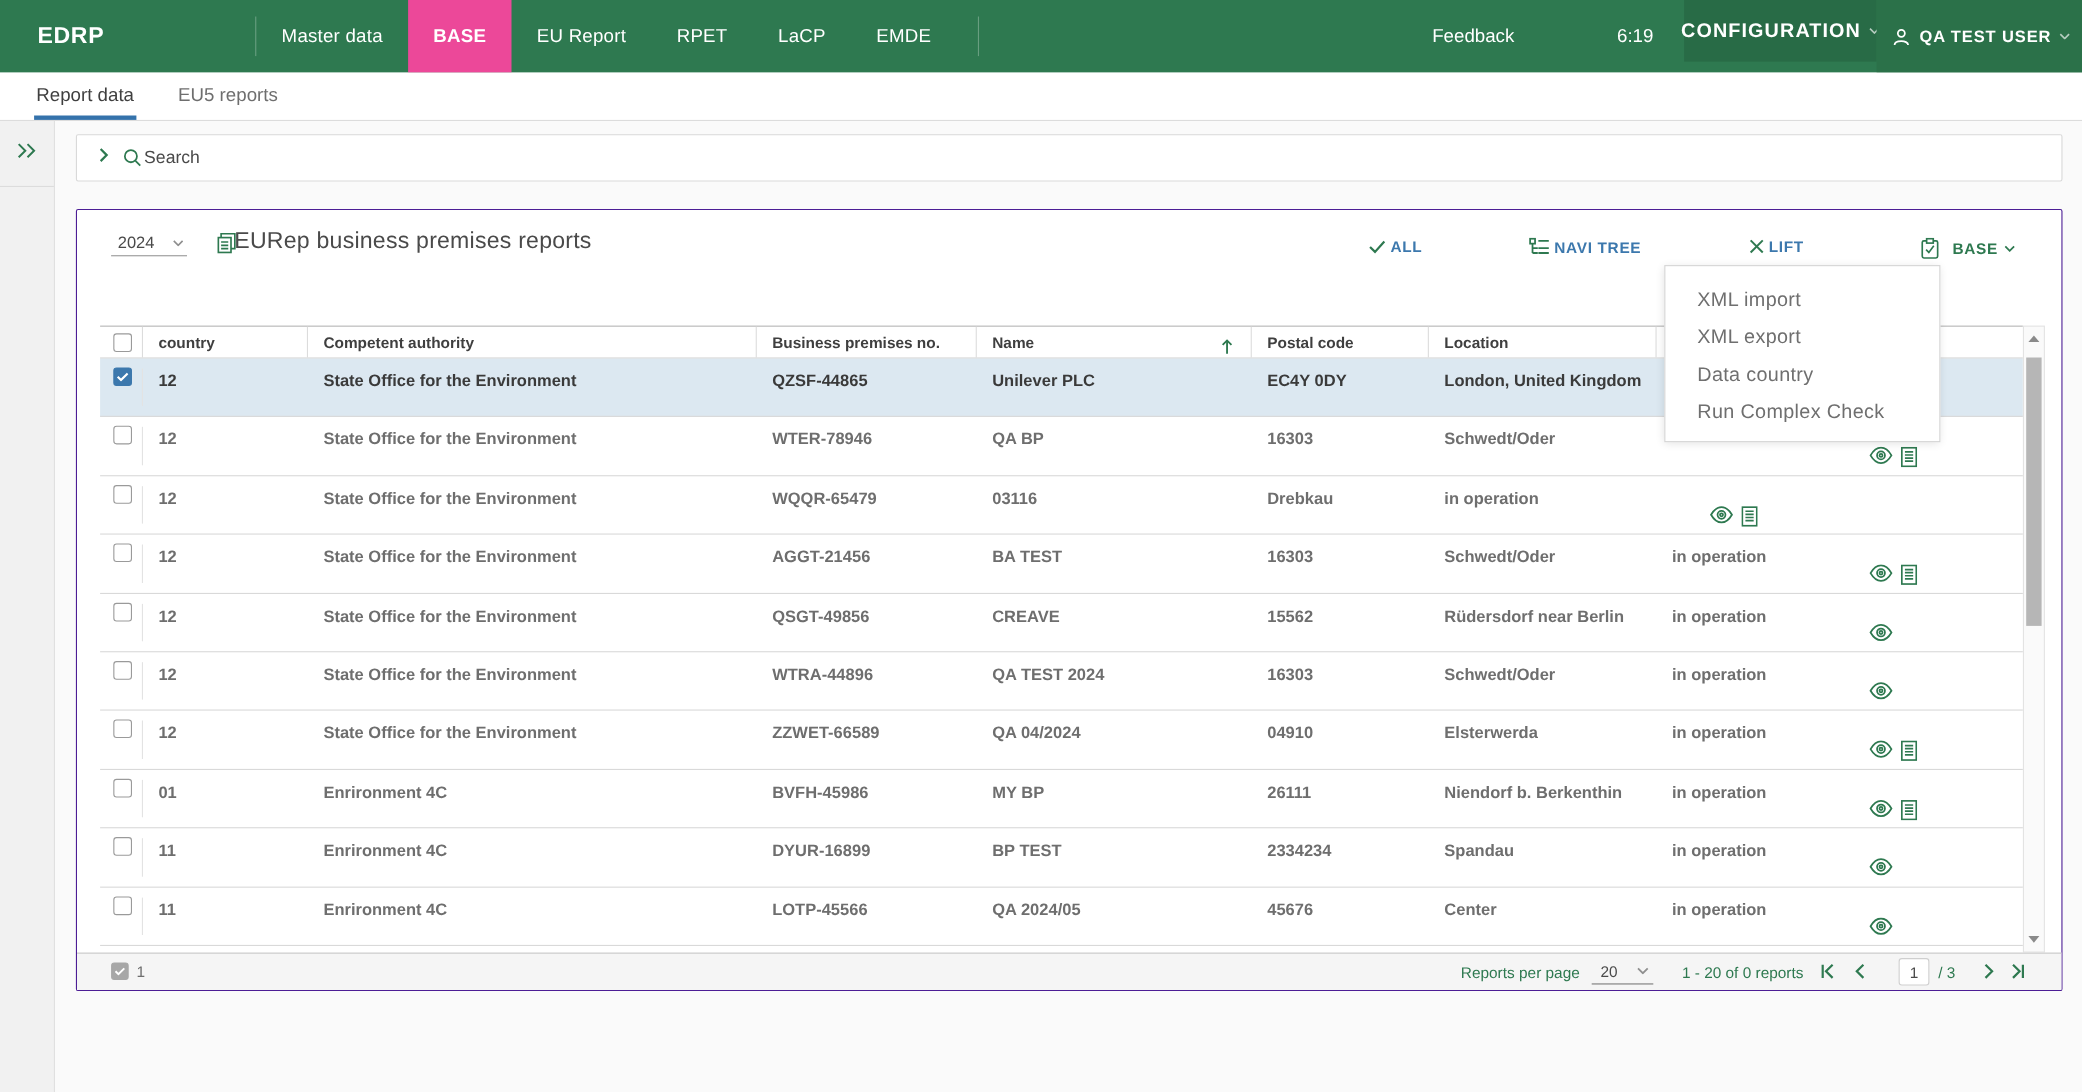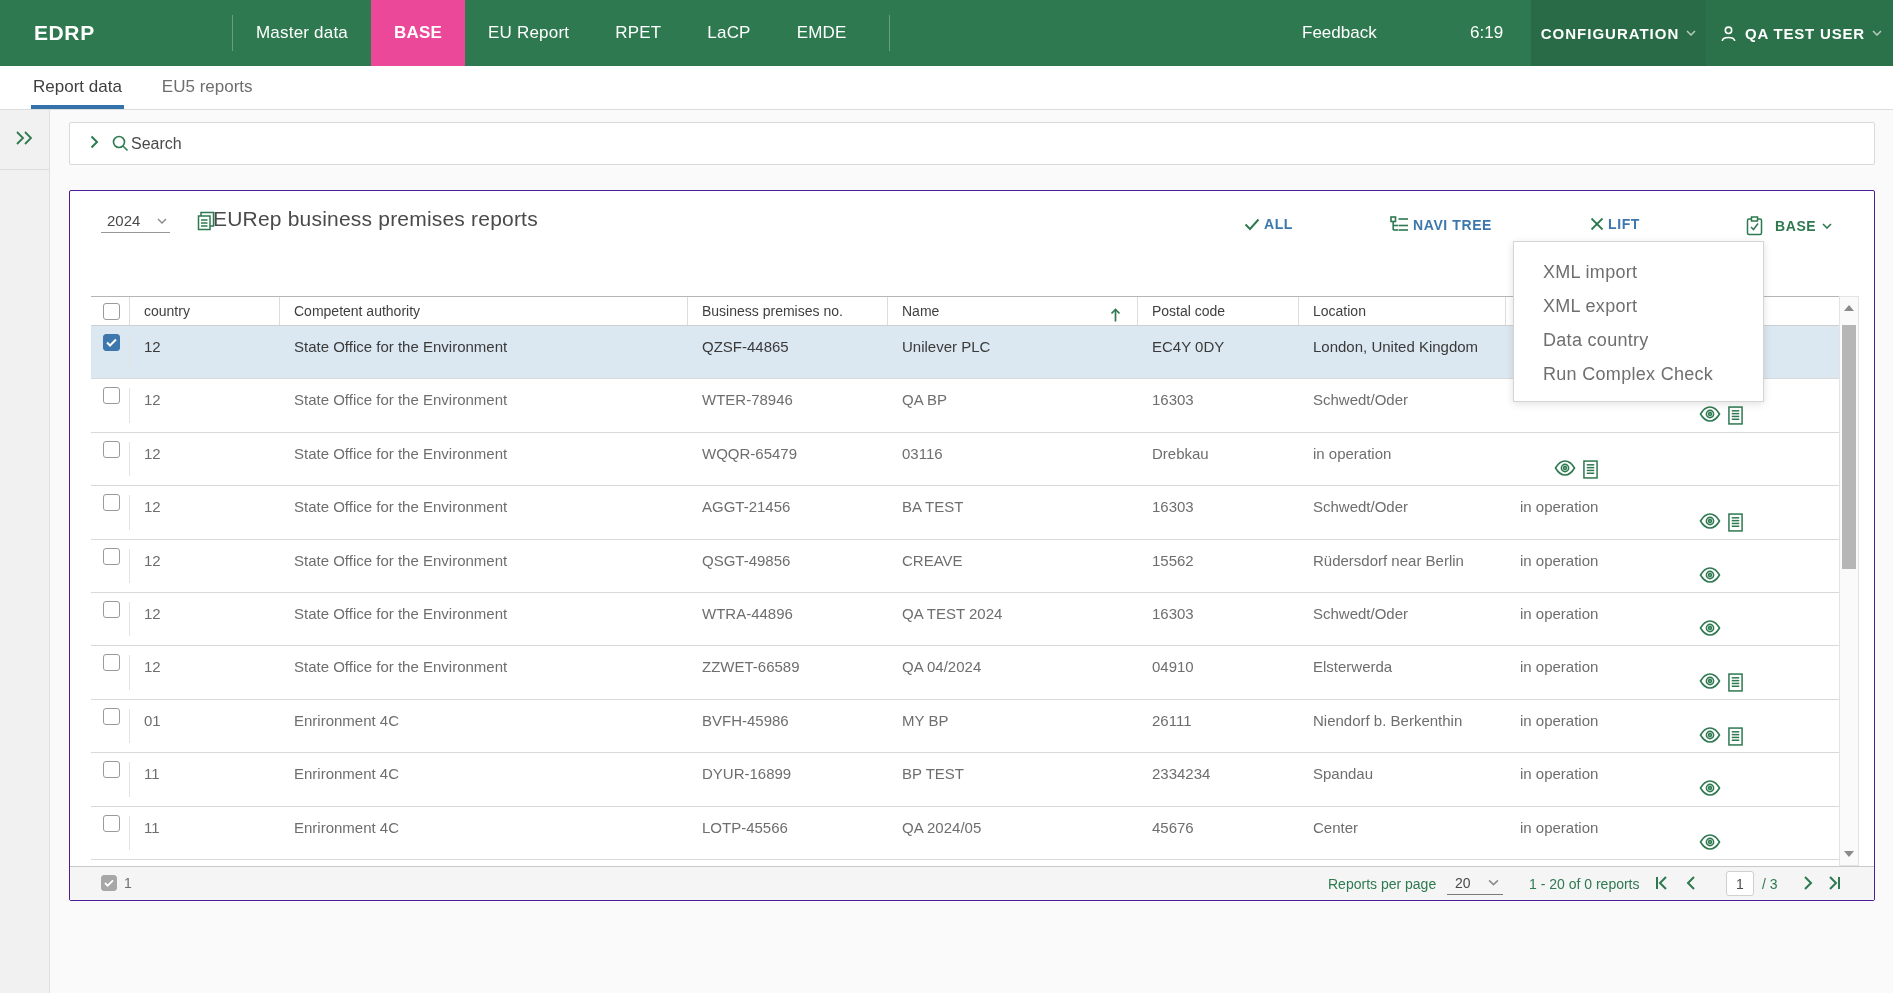--- a/index.html
+++ b/index.html
@@ -6,21 +6,21 @@
   body{font-family:"Liberation Sans", sans-serif; background:#fafafa;}
   .page{position:relative;width:1893px;height:993px;overflow:hidden;background:#fafafa;}
   
   .app-header{position:absolute;left:0;top:0;width:1893px;height:66px;background:#2e7950;color:#fff;}
   .logo{position:absolute;left:34px;top:0;line-height:66px;font-size:21px;font-weight:600;letter-spacing:.6px;}
   .hdr-divider{position:absolute;top:15px;width:1px;height:36px;background:rgba(255,255,255,.28);}
   .main-nav{position:absolute;left:233px;top:0;height:66px;display:flex;}
   .nav-item{padding:0 23px;line-height:66px;font-size:17px;letter-spacing:.2px;cursor:default;white-space:nowrap;}
   .nav-item.active{background:#ec4899;font-weight:bold;}
   .hdr-link{position:absolute;top:0;line-height:66px;font-size:17px;}
-  .cfg-block{position:absolute;left:1531px;top:0;width:175px;height:66px;background:#286b46;display:flex;align-items:center;justify-content:center;font-size:15px;letter-spacing:1px;font-weight:bold;}
+  .cfg-block{position:absolute;left:1531px;top:0;width:175px;height:56px;background:#286b46;display:flex;align-items:center;justify-content:center;font-size:18px;letter-spacing:1px;font-weight:bold;}
   .user-block{position:absolute;left:1706px;top:0;width:187px;height:66px;background:#2b7149;display:flex;align-items:center;font-size:15px;letter-spacing:.8px;font-weight:bold;padding-left:14px;box-sizing:border-box;}
   .chev-dn-light{margin-left:7px;opacity:.65;display:inline-flex;}
   
   .tabbar{position:absolute;left:0;top:66px;width:1893px;height:44px;background:#fff;border-bottom:1px solid #dcdcdc;box-sizing:border-box;display:flex;padding-left:31px;text-align:center;}
   .tab{margin-right:36px;line-height:41px;font-size:17px;color:#6e6e6e;border-bottom:4px solid transparent;padding:0 2px;}
   .tab.active{color:#3f3f3f;border-bottom-color:#3472ab;}
   
   .side-strip{position:absolute;left:0;top:110px;width:50px;height:883px;background:#f1f1f1;border-right:1px solid #e0e0e0;box-sizing:border-box;}
   .side-top{height:59px;border-bottom:1px solid #dcdcdc;display:flex;align-items:center;justify-content:center;}
   
@@ -29,21 +29,21 @@
   .mag{margin-left:13px;display:inline-flex;}
   
   .panel{position:absolute;left:69px;top:190px;width:1806px;height:711px;background:#fff;border:1px solid #4c1d95;border-radius:2px;box-sizing:border-box;}
   .year-select{position:absolute;left:31px;top:20px;width:69px;height:22px;border-bottom:1px solid #979797;font-size:15px;color:#4a4a4a;display:flex;align-items:center;justify-content:space-between;padding:0 3px 2px 6px;box-sizing:border-box;}
   .title-icon{position:absolute;left:127px;top:20px;}
   .page-title{position:absolute;left:143px;top:16px;font-size:21px;color:#4a4a4a;letter-spacing:.2px;}
   .tb-btn{position:absolute;top:25px;display:flex;align-items:center;font-size:14px;letter-spacing:.6px;font-weight:bold;color:#3c78ad;white-space:nowrap;}
   .tb-btn svg{margin-right:4px;}
   .tb-btn.green{color:#2e7950;}
   
-  .tbl{position:absolute;left:21px;top:105px;width:1748px;}
+  .tbl{position:absolute;left:21px;top:105px;width:1748px;font-weight:bold;}
   .grid-row{display:grid;grid-template-columns:39px 150px 408px 200px 250px 161px 207px 145px 1fr;}
   .thead{height:30px;border-top:1px solid #b5b5b5;border-bottom:1px solid #cfcfcf;box-sizing:border-box;}
   .hcell{font-size:14px;color:#3f3f3f;line-height:28px;padding-left:14px;border-right:1px solid #dcdcdc;position:relative;white-space:nowrap;overflow:hidden;}
   .hcell:last-child{border-right:none;}
   .hcell.cb{padding-left:0;}
   .sort-ico{position:absolute;right:16px;top:7px;}
   .trow{height:53.4px;border-bottom:1px solid #d9d9d9;box-sizing:border-box;position:relative;}
   .trow.selected{background:#dce8f1;}
   .tcell{padding:12px 0 0 14px;font-size:15px;color:#6e6e6e;white-space:nowrap;overflow:hidden;box-sizing:border-box;}
   .trow.selected .tcell{color:#3a3a3a;}

